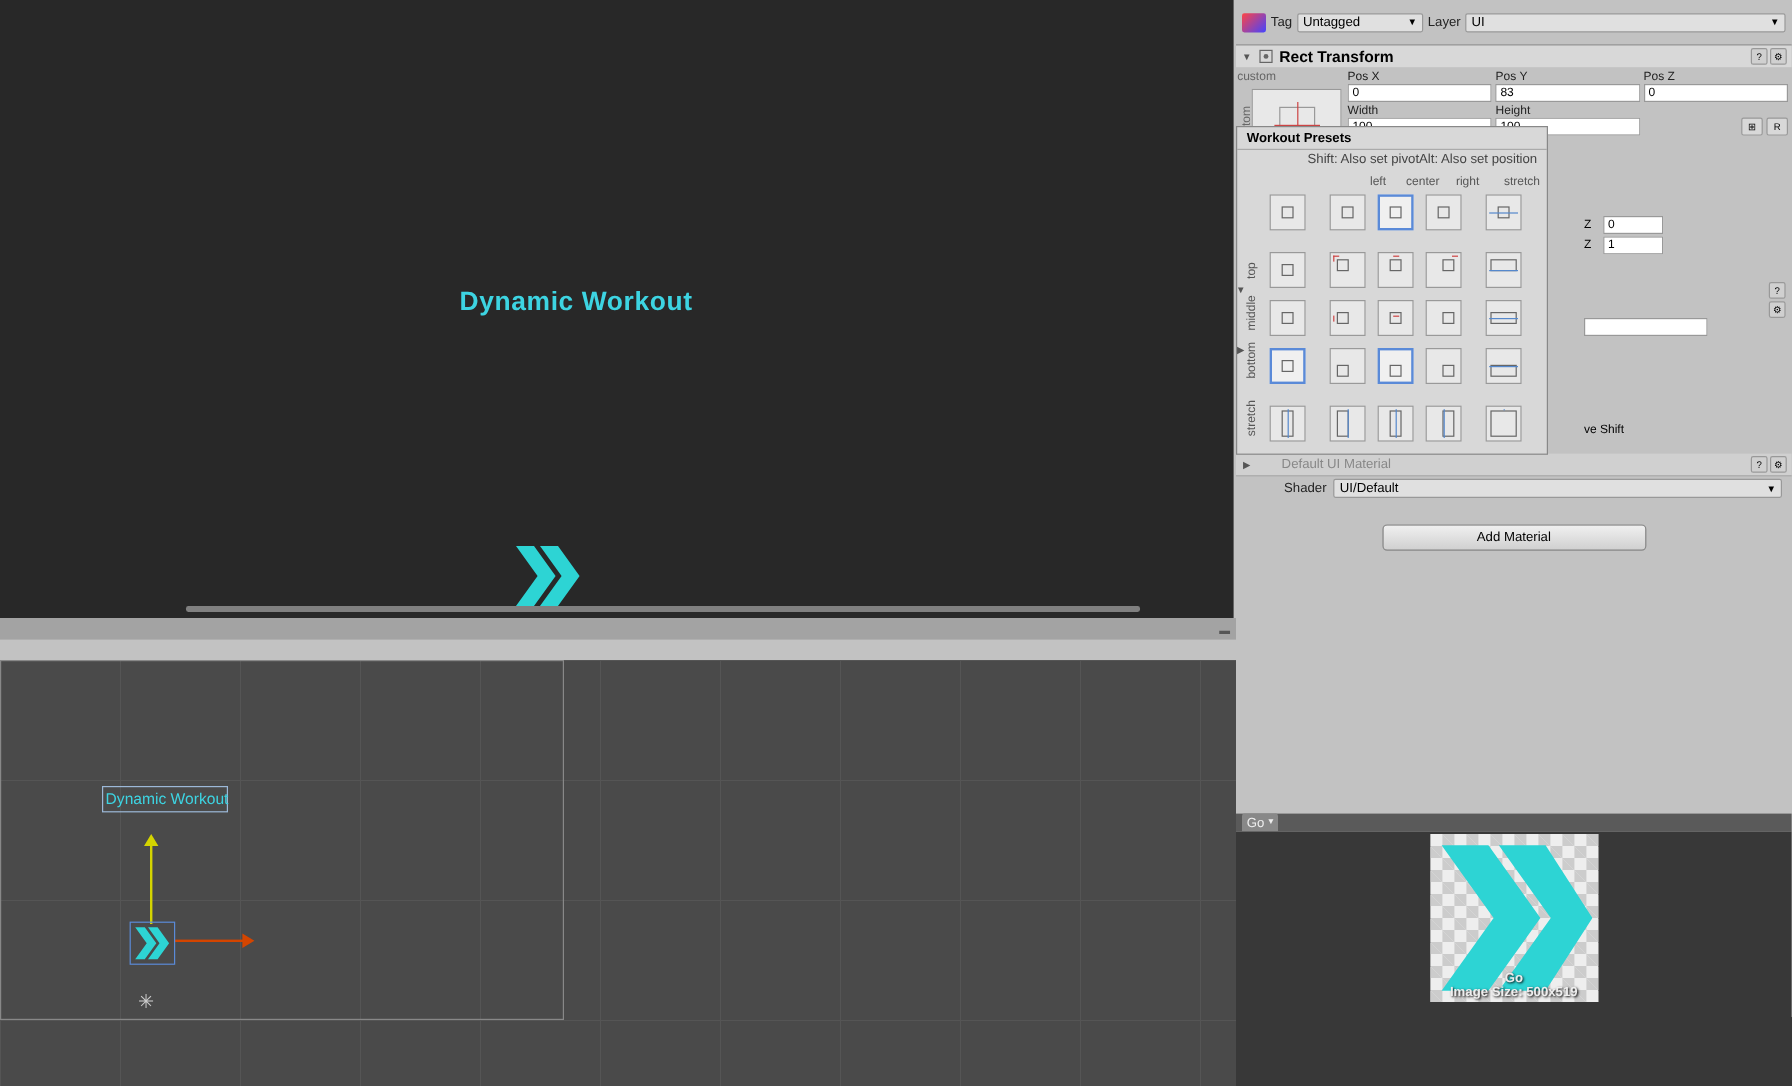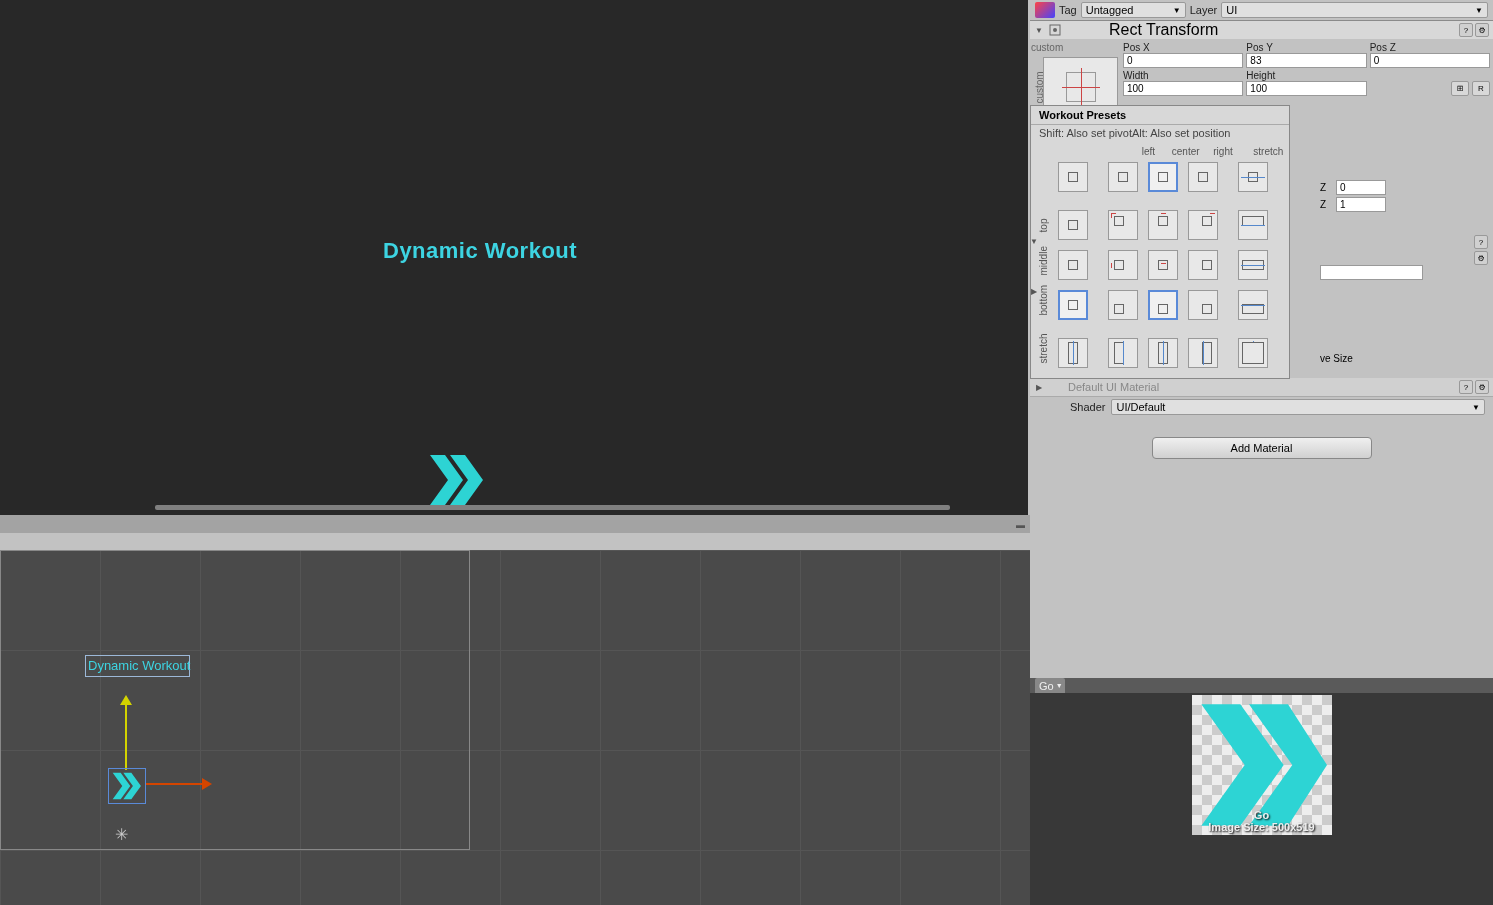--- a/index.html
+++ b/index.html
@@ -29,31 +29,31 @@
 .scene-chevron-box { position: absolute; left: 108px; top: 218px; width: 38px; height: 36px; border: 1px solid #5a8ad8; }
 .gizmo-y { position: absolute; left: 125px; top: 148px; width: 2px; height: 72px; background: #d4d400; }
 .gizmo-y-arrow { position: absolute; left: 120px; top: 145px; width: 0; height: 0; border-left: 6px solid transparent; border-right: 6px solid transparent; border-bottom: 10px solid #d4d400; }
 .gizmo-x { position: absolute; left: 145px; top: 233px; width: 60px; height: 2px; background: #d44500; }
 .gizmo-x-arrow { position: absolute; left: 202px; top: 228px; width: 0; height: 0; border-top: 6px solid transparent; border-bottom: 6px solid transparent; border-left: 10px solid #d44500; }
 .scene-gizmo-icon { position: absolute; left: 115px; top: 275px; color: #ccc; font-size: 16px; }
 
 
 .inspector { position: absolute; left: 1030px; top: 0; width: 463px; height: 905px; background: #c2c2c2; }
 
-.tag-row { display: flex; align-items: center; height: 20px; padding: 0 5px; gap: 4px; }
+.tag-row { display: flex; align-items: center; height: 37px; padding: 0 5px; gap: 4px; }
 .tag-row .icon-badge { width: 20px; height: 16px; background: linear-gradient(135deg, #f44, #44f); border-radius: 2px; }
 .label { color: #222; font-size: 11px; }
 .dropdown { flex: 1; height: 16px; background: #e0e0e0; border: 1px solid #999; border-radius: 2px; padding: 0 4px; display: flex; align-items: center; justify-content: space-between; font-size: 10px; }
 .dropdown .arrow { font-size: 8px; }
 
 .component { border-top: 1px solid #8a8a8a; }
 .comp-header { display: flex; align-items: center; height: 18px; background: #d8d8d8; padding: 0 4px; gap: 4px; }
 .foldout { width: 10px; height: 10px; display: flex; align-items: center; justify-content: center; font-size: 8px; color: #555; }
 .comp-icon { width: 14px; height: 14px; }
-.comp-title { font-weight: normal; flex: 1; font-size: 16px; margin-left: 43px; }
+.comp-title { font-weight: bold; flex: 1; font-size: 13px; }
 .comp-btns { display: flex; gap: 2px; }
 .mini-btn { width: 14px; height: 14px; background: #d0d0d0; border: 1px solid #999; border-radius: 2px; font-size: 8px; display: flex; align-items: center; justify-content: center; }
 
 .transform-body { display: flex; padding: 3px; gap: 5px; position: relative; }
 .anchor-preview { width: 85px; }
 .anchor-box { width: 75px; height: 60px; border: 1px solid #999; background: #e8e8e8; display: flex; align-items: center; justify-content: center; position: relative; margin-top: 15px; margin-left: 10px; }
 .anchor-box-inner { width: 30px; height: 30px; border: 1px solid #999; position: relative; }
 .anchor-box-inner::before, .anchor-box-inner::after { content: ''; position: absolute; background: #c44; }
 .anchor-box-inner::before { left: 50%; top: -5px; bottom: -5px; width: 1px; }
 .anchor-box-inner::after { top: 50%; left: -5px; right: -5px; height: 1px; }
@@ -63,21 +63,21 @@
 .transform-fields { flex: 1; }
 .field-row { display: flex; gap: 3px; margin-bottom: 2px; }
 .field-col { flex: 1; }
 .field-label { font-size: 10px; color: #222; }
 .field-input { width: 100%; height: 15px; background: #fff; border: 1px solid #999; padding: 0 3px; font-size: 10px; display: flex; align-items: center; }
 .sml-btn { width: 18px; height: 15px; border: 1px solid #999; background: #d8d8d8; border-radius: 2px; font-size: 8px; display: flex; align-items: center; justify-content: center; }
 
 
 .presets-popup { position: absolute; left: 0px; top: 105px; width: 260px; background: #d8d8d8; border: 1px solid #888; z-index: 10; }
 .presets-header { padding: 3px 8px; font-weight: bold; border-bottom: 1px solid #aaa; }
-.presets-sub { display: flex; justify-content: flex-start; padding: 2px 8px; font-size: 10px; color: #444; }
+.presets-sub { display: flex; justify-content: flex-end; padding: 2px 8px; font-size: 10px; color: #444; }
 .presets-grid { padding: 5px 2px; }
 .presets-col-labels { display: flex; padding-left: 50px; }
 .presets-col-labels span { width: 40px; text-align: center; font-size: 10px; color: #555; }
 .presets-row { display: flex; align-items: center; }
 .presets-row-label { width: 20px; text-align: center; font-size: 10px; color: #555; transform: rotate(-90deg); }
 .preset-cell { width: 40px; height: 40px; display: flex; align-items: center; justify-content: center; }
 .preset-box { width: 30px; height: 30px; border: 1px solid #999; background: #e8e8e8; position: relative; display: flex; align-items: center; justify-content: center; }
 .preset-box.selected { border: 2px solid #5a8ad8; background: #f0f0f0; }
 .preset-inner { width: 10px; height: 10px; border: 1px solid #666; }
 .preset-lines-h::before { content:''; position: absolute; left: 2px; right: 2px; top: 50%; height: 1px; background: #58c; }
@@ -413,21 +413,21 @@
         <div class="field-input">1</div>
       </div>
   </div>
 
   <div class="native-btns">
     <div class="mini-btn">?</div>
     <div class="mini-btn">⚙</div>
   </div>
   <div class="wide-input"></div>
 
-  <div class="native-row">ve Size</div>
+  <div class="native-row">ve Shift</div>
 
   <div style="position:absolute;left:0;right:0;top:378px">
     <div class="comp-header" style="background:#d0d0d0">
       <div class="foldout">▶</div>
       <span style="flex:1;padding-left:20px;color:#888">Default UI Material</span>
       <div class="comp-btns">
         <div class="mini-btn">?</div>
         <div class="mini-btn">⚙</div>
       </div>
     </div>

